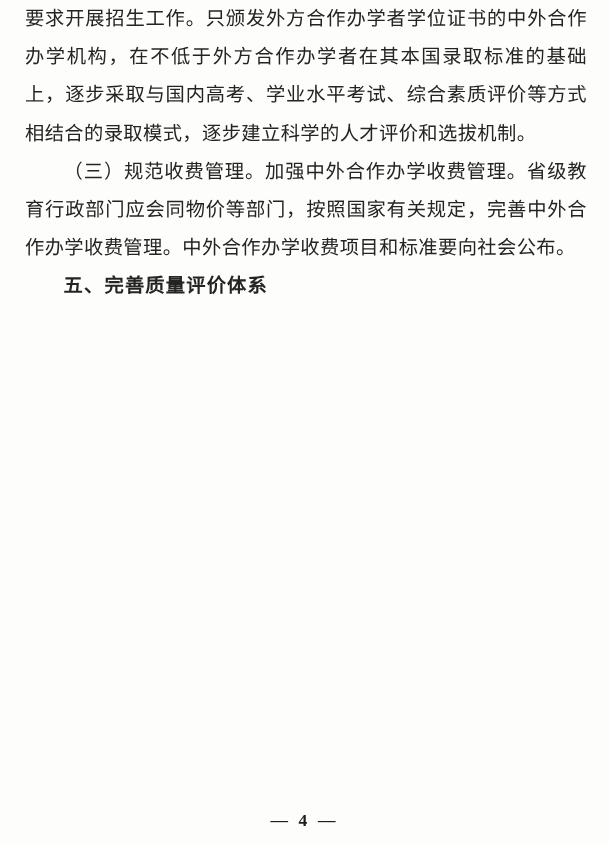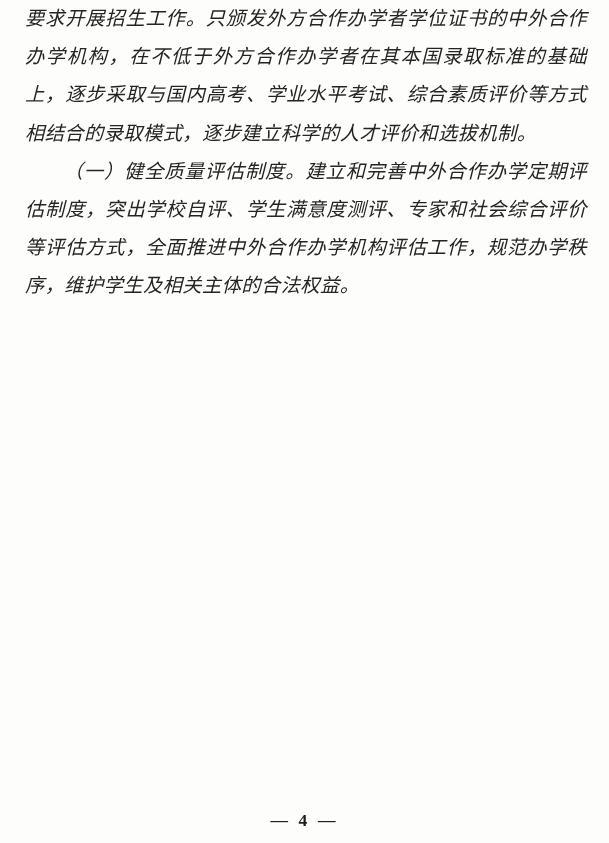--- a/index.html
+++ b/index.html
@@ -25,21 +25,20 @@
     width: 562px;
   }
   .para {
     margin: 0;
     font-size: 19.3px;
     line-height: 38.2px;
     text-align: justify;
     text-justify: inter-character;
     letter-spacing: 0.02em;
     font-family: "Liberation Serif", serif;
-    font-style: italic;
   }
   .para.indent {
     text-indent: 2em;
   }
   .para.heading {
     font-weight: bold;
     font-family: "Liberation Sans", sans-serif;
     text-indent: 2em;
     letter-spacing: 0.06em;
   }
@@ -55,16 +54,17 @@
     color: #1e1e1e;
     font-family: "Liberation Serif", serif;
   }
 </style>
 </head>
 <body>
 
 <div class="page">
   <div class="content" id="document-body">
       <p class="para">要求开展招生工作。只颁发外方合作办学者学位证书的中外合作办学机构，在不低于外方合作办学者在其本国录取标准的基础上，逐步采取与国内高考、学业水平考试、综合素质评价等方式相结合的录取模式，逐步建立科学的人才评价和选拔机制。</p>
-      <p class="para indent">（一）健全质量评估制度。建立和完善中外合作办学定期评估制度，突出学校自评、学生满意度测评、专家和社会综合评价等评估方式，全面推进中外合作办学机构评估工作，规范办学秩序，维护学生及相关主体的合法权益。</p>
+      <p class="para indent">（三）规范收费管理。加强中外合作办学收费管理。省级教育行政部门应会同物价等部门，按照国家有关规定，完善中外合作办学收费管理。中外合作办学收费项目和标准要向社会公布。</p>
+      <p class="para heading">五、完善质量评价体系</p>
     </div>
   <div class="footer">— 4 —</div>
 </div>
 
 </body></html>

